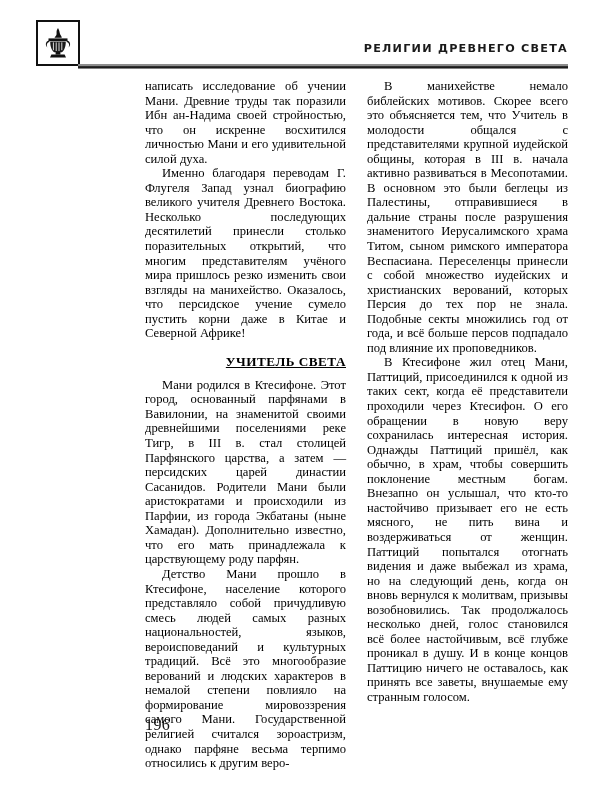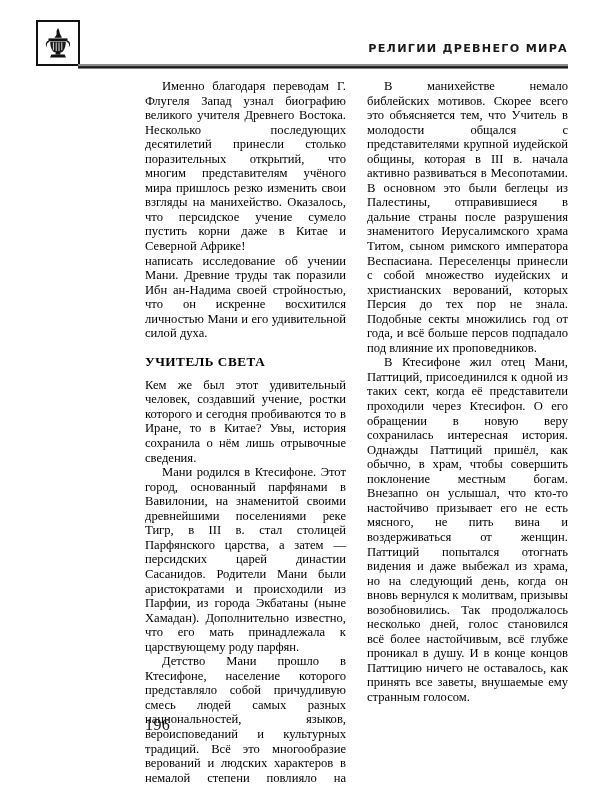--- a/index.html
+++ b/index.html
@@ -95,21 +95,22 @@
     word-spacing: 0.1px;
   }
   .para.noindent { text-indent: 0; }
 
   .section-heading {
     margin: 13px 0 9px 0;
     font-size: 13.2px;
     font-weight: 700;
     letter-spacing: 0.5px;
     line-height: 15px;
-    text-align: left;
+    text-align: right;
+    text-decoration: underline;
   }
 
   
   .folio {
     position: absolute;
     left: 145px;
     top: 716px;
     font-size: 16px;
     font-weight: 400;
     letter-spacing: 0.4px;
@@ -142,34 +143,33 @@
         <path d="M25.0 14.6 C28.6 15.4 29.0 19.4 26.6 21.6 C27.8 18.6 27.0 16.4 24.4 16.0 Z" fill="#111111"></path>
 
         <rect x="13.6" y="26.0" width="4.8" height="2.6" fill="#111111"></rect>
 
         <path d="M9.4 28.4 L22.6 28.4 L24.0 31.4 L8.0 31.4 Z" fill="#111111"></path>
       </svg>
     </div>
 
     <div class="header-rule"></div>
 
-    <div class="header-title">РЕЛИГИИ ДРЕВНЕГО МИРА</div>
+    <div class="header-title">РЕЛИГИИ ДРЕВНЕГО СВЕТА</div>
   </div>
 
   <div class="columns">
 
     <div class="column">
 
+      <p class="para noindent">написать исследование об учении Мани. Древние труды так поразили Ибн ан-Надима своей стройностью, что он искренне восхитился личностью Мани и его удивительной силой духа.</p>
+
       <p class="para">Именно благодаря переводам Г. Флугеля Запад узнал биографию великого учителя Древнего Востока. Несколько последующих десятилетий принесли столько поразительных открытий, что многим представителям учёного мира пришлось резко изменить свои взгляды на манихейство. Оказалось, что персидское учение сумело пустить корни даже в Китае и Северной Африке!</p>
-
-      <p class="para noindent">написать исследование об учении Мани. Древние труды так поразили Ибн ан-Надима своей стройностью, что он искренне восхитился личностью Мани и его удивительной силой духа.</p>
 
       <h2 class="section-heading">УЧИТЕЛЬ СВЕТА</h2>
 
-      <p class="para noindent">Кем же был этот удивительный человек, создавший учение, ростки которого и сегодня пробиваются то в Иране, то в Китае? Увы, история сохранила о нём лишь отрывочные сведения.</p>
 
       <p class="para">Мани родился в Ктесифоне. Этот город, основанный парфянами в Вавилонии, на знаменитой своими древнейшими поселениями реке Тигр, в III в. стал столицей Парфянского царства, а затем — персидских царей династии Сасанидов. Родители Мани были аристократами и происходили из Парфии, из города Экбатаны (ныне Хамадан). Дополнительно известно, что его мать принадлежала к царствующему роду парфян.</p>
 
       <p class="para">Детство Мани прошло в Ктесифоне, население которого представляло собой причудливую смесь людей самых разных национальностей, языков, вероисповеданий и культурных традиций. Всё это многообразие верований и людских характеров в немалой степени повлияло на формирование мировоззрения самого Мани. Государственной религией считался зороастризм, однако парфяне весьма терпимо относились к другим веро-</p>
     </div>
 
     <div class="column">
 
 
       <p class="para">В манихействе немало библейских мотивов. Скорее всего это объясняется тем, что Учитель в молодости общался с представителями крупной иудейской общины, которая в III в. начала активно развиваться в Месопотамии. В основном это были беглецы из Палестины, отправившиеся в дальние страны после разрушения знаменитого Иерусалимского храма Титом, сыном римского императора Веспасиана. Переселенцы принесли с собой множество иудейских и христианских верований, которых Персия до тех пор не знала. Подобные секты множились год от года, и всё больше персов подпадало под влияние их проповедников.</p>

